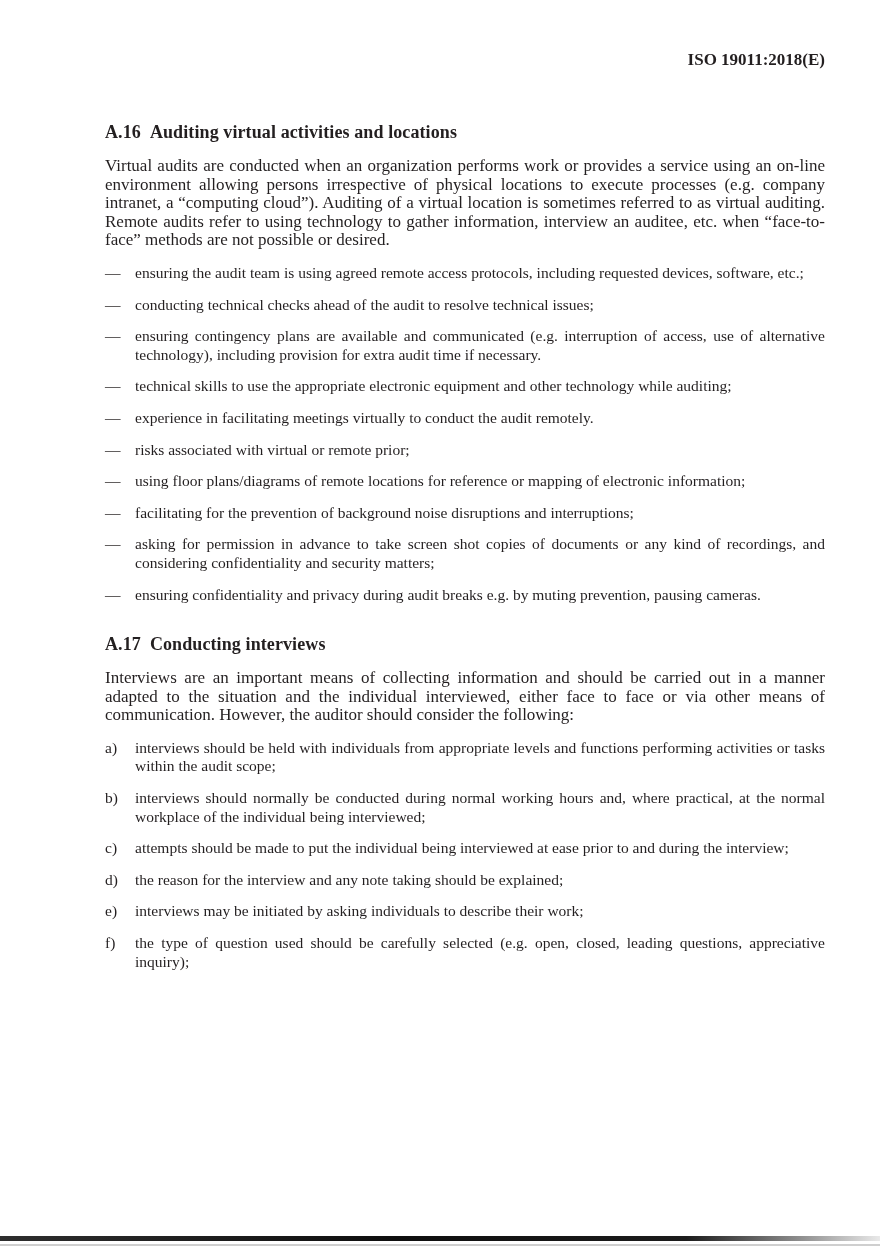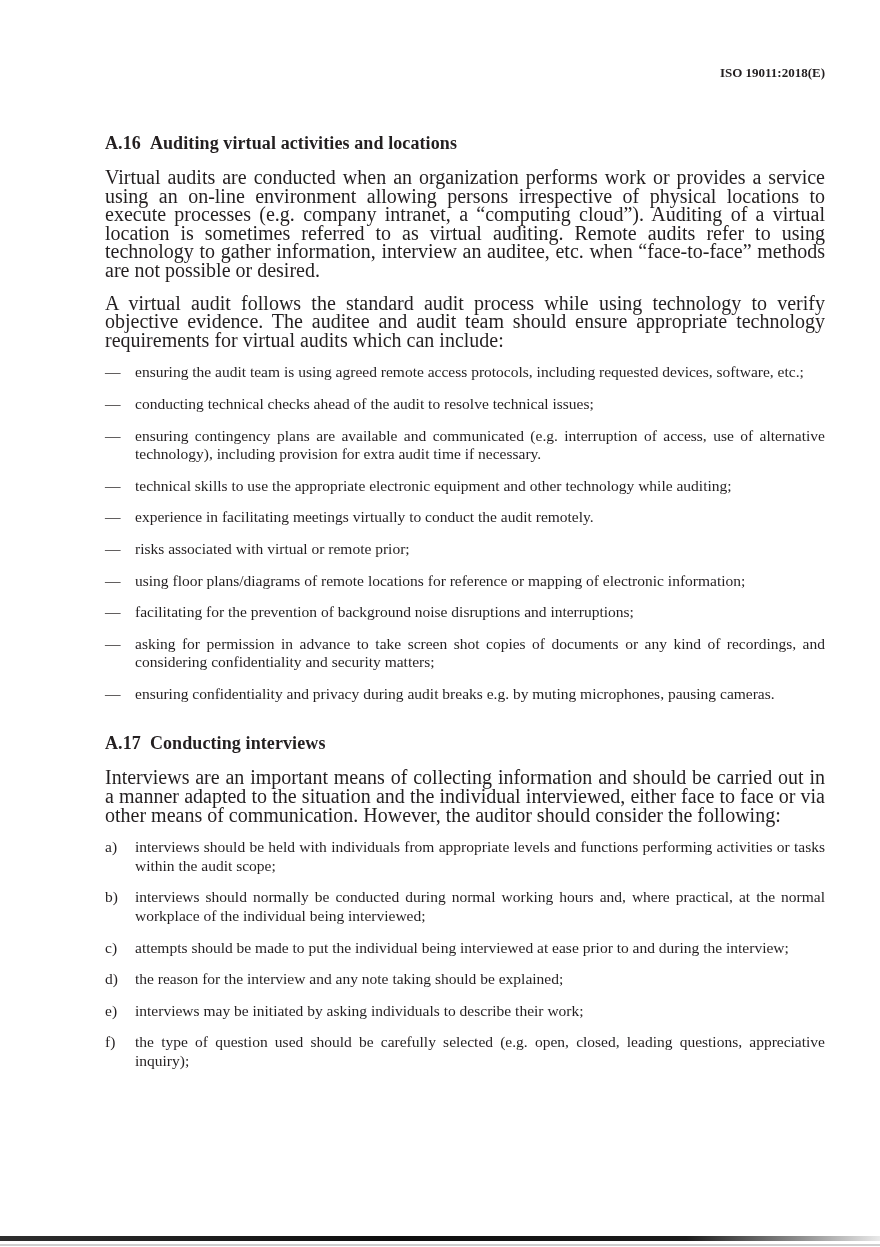--- a/index.html
+++ b/index.html
@@ -10,34 +10,33 @@
     overflow: hidden;
     background: #ffffff;
     font-family: "Liberation Serif", serif;
     color: #231f20;
     position: relative;
   }
   .page { padding: 50px 55px 0 105px; }
   .doc-header {
     text-align: right;
     font-weight: 700;
-    font-size: 13px;
-    margin-top: 15px;
+    font-size: 17px;
   }
   .heading {
     font-size: 18px;
     font-weight: 700;
     margin: 30px 0 14px;
     letter-spacing: 0.1px;
   }
   .heading.first { margin-top: 52px; }
   .h-num { margin-right: 9px; }
   p {
     margin: 0 0 14px;
-    font-size: 20px;
+    font-size: 17px;
     line-height: 18.6px;
     text-align: justify;
   }
   .dash-item, .alpha-item {
     display: flex;
     margin: 0 0 13px;
     font-size: 15.5px;
     line-height: 18.6px;
   }
   .marker { flex: 0 0 30px; }
@@ -67,21 +66,20 @@
   <header class="doc-header">
     <span>ISO 19011:2018(E)</span>
   </header>
 
   <section>
     <h2 class="heading first">
       <span class="h-num">A.16</span><span class="h-title">Auditing virtual activities and locations</span>
     </h2>
 
     <p>Virtual audits are conducted when an organization performs work or provides a service using an on-line environment allowing persons irrespective of physical locations to execute processes (e.g. company intranet, a “computing cloud”). Auditing of a virtual location is sometimes referred to as virtual auditing. Remote audits refer to using technology to gather information, interview an auditee, etc. when “face-to-face” methods are not possible or desired.</p>
-    <p>A virtual audit follows the standard audit process while using technology to verify objective evidence. The auditee and audit team should ensure appropriate technology requirements for virtual audits which can include:</p>
 
     <div class="dash-item">
       <span class="marker">—</span>
       <span class="item-text">ensuring the audit team is using agreed remote access protocols, including requested devices, software, etc.;</span>
     </div>
     <div class="dash-item">
       <span class="marker">—</span>
       <span class="item-text">conducting technical checks ahead of the audit to resolve technical issues;</span>
     </div>
     <div class="dash-item">
@@ -111,21 +109,21 @@
     <div class="dash-item">
       <span class="marker">—</span>
       <span class="item-text">facilitating for the prevention of background noise disruptions and interruptions;</span>
     </div>
     <div class="dash-item">
       <span class="marker">—</span>
       <span class="item-text">asking for permission in advance to take screen shot copies of documents or any kind of recordings, and considering confidentiality and security matters;</span>
     </div>
     <div class="dash-item">
       <span class="marker">—</span>
-      <span class="item-text">ensuring confidentiality and privacy during audit breaks e.g. by muting microphones, pausing cameras.</span>
+      <span class="item-text">ensuring confidentiality and privacy during audit breaks e.g. by muting prevention, pausing cameras.</span>
     </div>
   </section>
 
   <section>
     <h2 class="heading">
       <span class="h-num">A.17</span><span class="h-title">Conducting interviews</span>
     </h2>
 
     <p>Interviews are an important means of collecting information and should be carried out in a manner adapted to the situation and the individual interviewed, either face to face or via other means of communication. However, the auditor should consider the following:</p>
 

